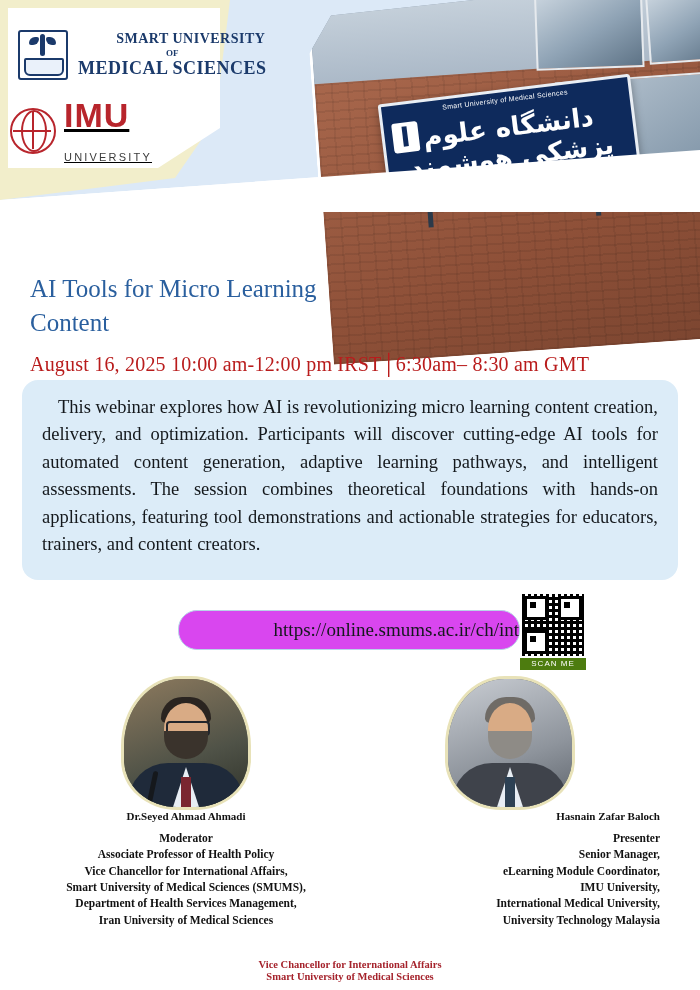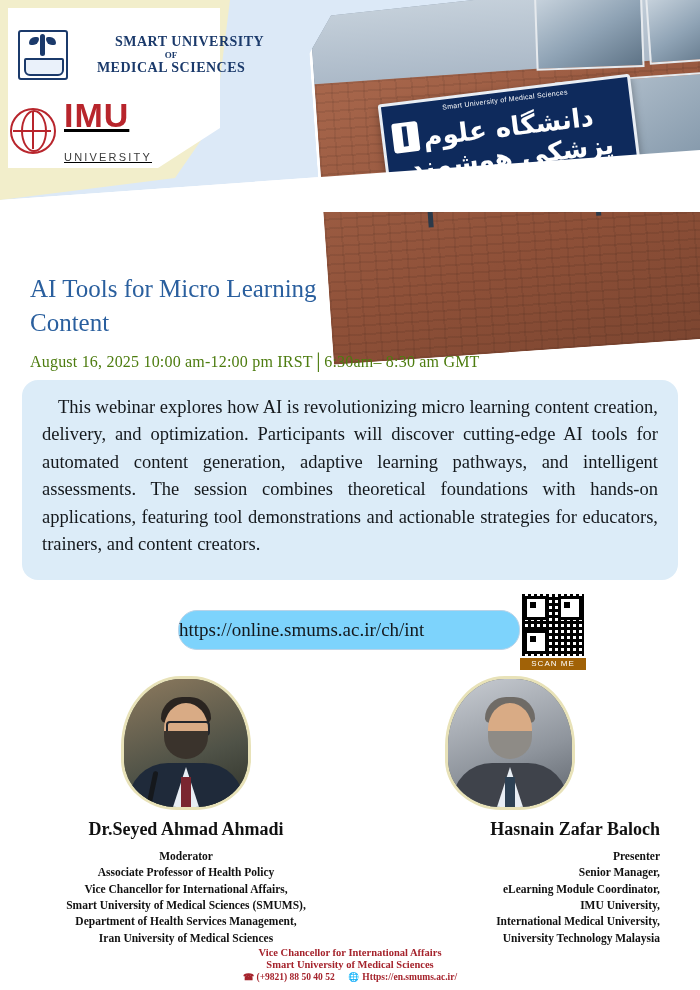--- a/index.html
+++ b/index.html
@@ -91,21 +91,21 @@
   .logo-smums .mark .wing-r { left: 26px; transform: scaleX(-1); }
   .logo-smums .txt {
     line-height: 1.15;
     color: #1b3a6b;
     font-family: "Liberation Serif", serif;
     font-weight: bold;
     text-align: center;
   }
   .logo-smums .l1 { font-size: 14px; letter-spacing: .5px; margin-left: 37px; }
   .logo-smums .l2 { font-size: 9px; }
-  .logo-smums .l3 { font-size: 14px; letter-spacing: .5px; }
+  .logo-smums .l3 { font-size: 18px; letter-spacing: .5px; }
 
   .logo-imu {
     position: absolute;
     left: 10px; top: 98px;
     display: flex; align-items: center; gap: 8px;
   }
   .logo-imu .globe {
     width: 42px; height: 42px;
     border: 2.5px solid #b8252c;
     border-radius: 50%;
@@ -225,22 +225,22 @@
     font-family: "Liberation Serif", serif;
     font-weight: normal;
     font-size: 25px;
     line-height: 1.35;
     color: #2a5f9e;
   }
   .datetime {
     position: absolute;
     left: 30px; top: 353px;
     font-family: "Liberation Serif", serif;
-    font-size: 16px;
-    color: #4d7c0f;
+    font-size: 20px;
+    color: #b91c1c;
     letter-spacing: .2px;
   }
 
   
   .abstract {
     position: absolute;
     left: 22px; top: 380px;
     width: 656px;
     min-height: 200px;
     background: #dcecf8;
@@ -254,24 +254,24 @@
     text-align: justify;
     text-indent: 16px;
     hyphens: auto;
   }
 
   
   .link-pill {
     position: absolute;
     left: 178px; top: 610px;
     width: 340px; height: 38px;
-    background: #7dd3fc;
+    background: #d946ef;
     border: 1px solid #b9d3e8;
     border-radius: 19px;
-    display: flex; align-items: center; justify-content: flex-start;
+    display: flex; align-items: center; justify-content: flex-end;
     font-family: "Liberation Serif", serif;
     font-size: 19px;
     color: #14181c;
   }
   .qr-wrap {
     position: absolute;
     left: 520px; top: 592px;
     width: 68px;
   }
   .qr {
@@ -293,21 +293,21 @@
   }
   .qr .eye::after {
     content: ""; position: absolute;
     left: 3px; top: 3px; width: 6px; height: 6px; background: #000;
   }
   .qr .e1 { left: 2px; top: 2px; }
   .qr .e2 { right: 2px; top: 2px; }
   .qr .e3 { left: 2px; bottom: 2px; }
   .scanme {
     width: 66px;
-    background: #a16207;
+    background: #4d7c0f;
     color: #fff;
     text-align: center;
     font-family: "Liberation Sans", sans-serif;
     font-size: 8px;
     letter-spacing: 1px;
     padding: 1px 0 2px;
   }
 
   
   .speaker {
@@ -368,24 +368,23 @@
     background: #7a2630;
   }
   .p-mic {
     position: absolute; left: 26px; bottom: 2px;
     width: 5px; height: 34px;
     background: #15181c; transform: rotate(12deg);
     border-radius: 3px;
   }
 
   .sp-name {
-    margin-top: 9px;
     font-family: "Liberation Serif", serif;
     font-weight: bold;
-    font-size: 18px;
+    font-size: 11px;
     color: #111111;
   }
   .sp-role {
     margin-top: 8px;
     font-family: "Liberation Serif", serif;
     font-weight: bold;
     font-size: 11.5px;
     line-height: 1.42;
     color: #111111;
   }
@@ -510,25 +509,15 @@
 Senior Manager,
 eLearning Module Coordinator,
 IMU University,
 International Medical University,
 University Technology Malaysia</div>
   </div>
 
   <div class="footer">
     <div class="f1">Vice Chancellor for International Affairs</div>
     <div class="f2">Smart University of Medical Sciences</div>
-    <div class="f3">
-      <span>
-        <span class="ic">☎</span>
-        <span>(+9821) 88 50 40 52</span>
-      </span>
-      <span>
-        <span class="ic">🌐</span>
-        <span>Https://en.smums.ac.ir/</span>
-      </span>
-    </div>
   </div>
 
 </div>
 
 </body></html>

